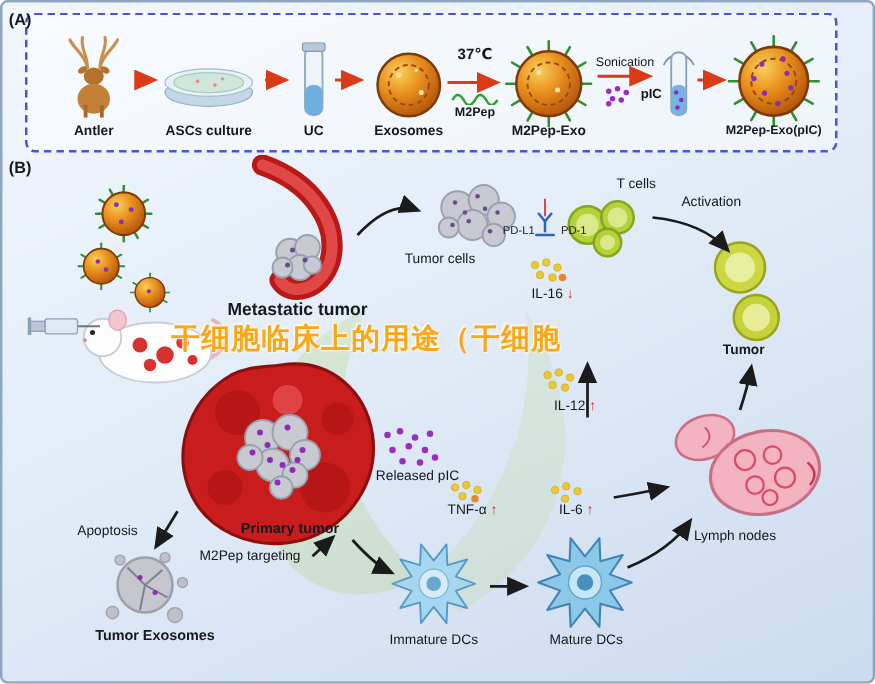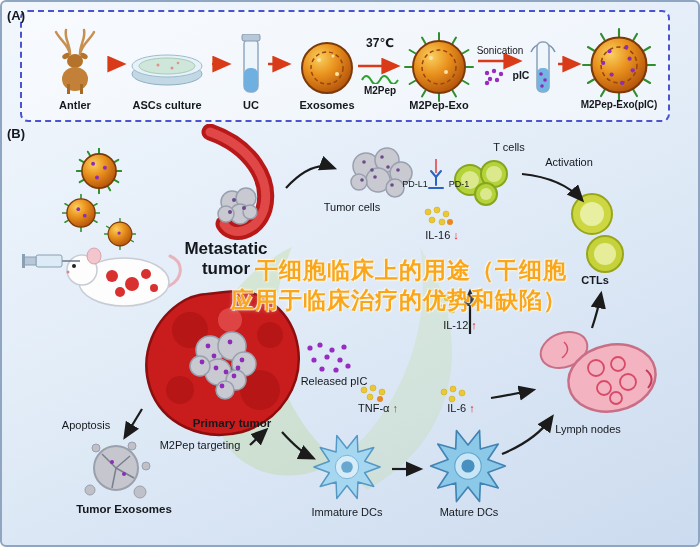--- a/index.html
+++ b/index.html
@@ -10,21 +10,21 @@
   .lbl{position:absolute;font-size:11px;color:#15181c;text-align:center;line-height:1.18;z-index:5}
   .bold{font-weight:bold}
   .small{font-size:9px}
   .redtxt{color:#e31e1e;font-weight:bold}
   .redarrow{color:#e31e1e;font-weight:bold}
   .icon{position:absolute;z-index:2}
   #arrows{position:absolute;left:0;top:0;z-index:3;pointer-events:none}
   #panelA-box{position:absolute;left:18px;top:8px;width:650px;height:112px;
     border:2px dashed #4a54d0;border-radius:8px;background:rgba(255,255,255,.45);z-index:1}
   #greenmark{position:absolute;left:160px;top:210px;z-index:1}
-  #watermark{position:absolute;left:135px;top:254px;width:430px;z-index:6;text-align:right;
+  #watermark{position:absolute;left:135px;top:254px;width:430px;z-index:6;text-align:left;
     font-size:23px;font-weight:bold;color:#f9a61a;letter-spacing:1px;line-height:1.3;
     text-shadow:1px 1px 0 rgba(255,248,230,.85),-1px -1px 0 rgba(255,248,230,.85),0 0 4px rgba(255,255,255,.6)}
 </style>
 </head>
 <body>
 
 <div id="canvas">
 
   <svg width="0" height="0" style="position:absolute">
     <defs>
@@ -232,21 +232,21 @@
       <circle cx="52" cy="78" r="11"></circle>
         <circle cx="66" cy="74" r="10"></circle>
         <circle cx="60" cy="90" r="10"></circle>
         <circle cx="46" cy="90" r="8"></circle>
         <circle cx="70" cy="88" r="7"></circle>
     </g>
     <circle cx="54" cy="76" r="2" fill="#6a4a8a"></circle>
       <circle cx="64" cy="84" r="2" fill="#6a4a8a"></circle>
       <circle cx="50" cy="88" r="2" fill="#6a4a8a"></circle>
   </svg>
-  <div class="lbl bold" style="left:160px;top:237px;width:128px;font-size:17px">Metastatic tumor</div>
+  <div class="lbl bold" style="left:172px;top:237px;width:128px;font-size:14px">Metastatic tumor</div>
 
   <svg class="icon" style="left:340px;top:140px" width="78" height="66" viewBox="0 0 78 66">
     <g fill="#c9c9d2" stroke="#9aa0ae" stroke-width="1.5">
       <circle cx="24" cy="24" r="13"></circle>
         <circle cx="45" cy="18" r="12"></circle>
         <circle cx="59" cy="31" r="11"></circle>
       <circle cx="36" cy="38" r="12"></circle>
         <circle cx="53" cy="46" r="9"></circle>
         <circle cx="17" cy="40" r="8"></circle>
     </g>
@@ -292,21 +292,21 @@
     <span>IL-16</span>
     <span class="redarrow">↓</span>
   </div>
 
   <svg class="icon" style="left:558px;top:188px" width="75" height="95" viewBox="0 0 75 95">
     <circle cx="32" cy="24" r="20" fill="#cdd742" stroke="#99a51a" stroke-width="2"></circle>
       <circle cx="32" cy="24" r="12" fill="#e9efa0"></circle>
     <circle cx="45" cy="64" r="18" fill="#c6d23a" stroke="#99a51a" stroke-width="2"></circle>
       <circle cx="45" cy="64" r="11" fill="#e6ec98"></circle>
   </svg>
-  <div class="lbl" style="left:566px;top:272px;width:54px;font-weight:600">CTLs</div>
+  <div class="lbl" style="left:566px;top:272px;width:54px;font-weight:600">Tumor</div>
 
   <svg class="icon" style="left:430px;top:292px" width="34" height="24" viewBox="0 0 34 24">
     <g fill="#ecc832" stroke="#c8a418" stroke-width="0.5">
       <circle cx="6" cy="6" r="3"></circle>
         <circle cx="15" cy="4" r="3"></circle>
         <circle cx="24" cy="8" r="3"></circle>
         <circle cx="10" cy="14" r="3"></circle>
         <circle cx="20" cy="16" r="3"></circle>
     </g>
   </svg>
@@ -474,16 +474,15 @@
     <g stroke="#2b62c4" stroke-width="2" stroke-linecap="round" fill="none">
       <path d="M434,183 L434,175"></path>
         <path d="M434,175 L429,169"></path>
         <path d="M434,175 L439,169"></path>
         <path d="M427,186 L441,186"></path>
     </g>
   </svg>
 
   <div id="watermark">
     <div>干细胞临床上的用途（干细胞</div>
-    <div>应用于临床治疗的优势和缺陷）</div>
   </div>
 
 </div>
 
 </body></html>

